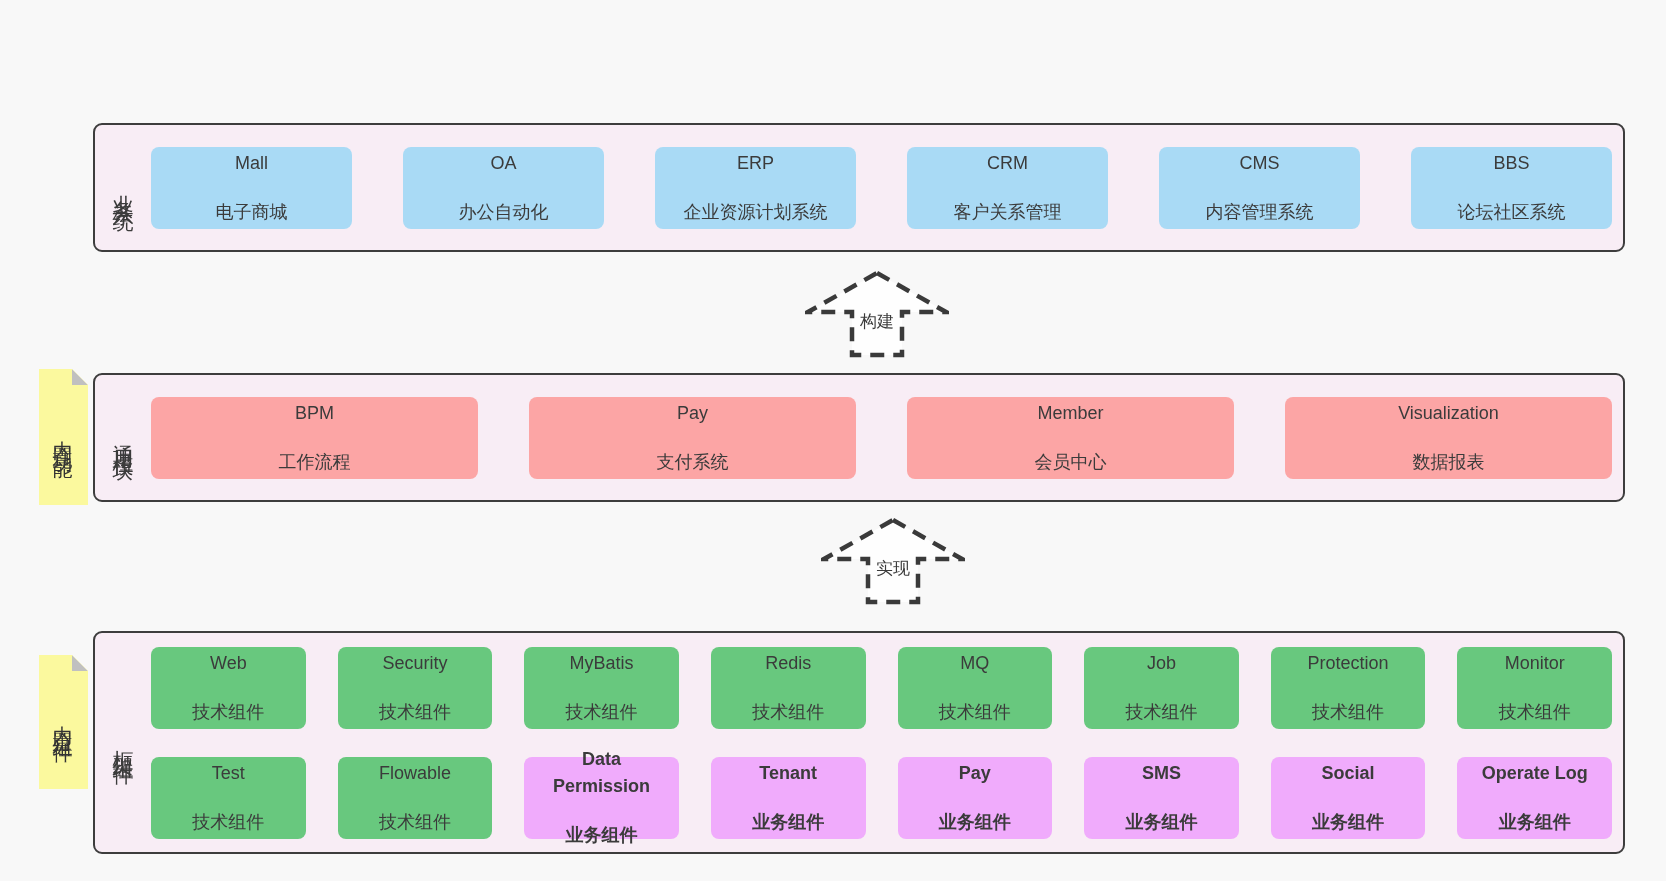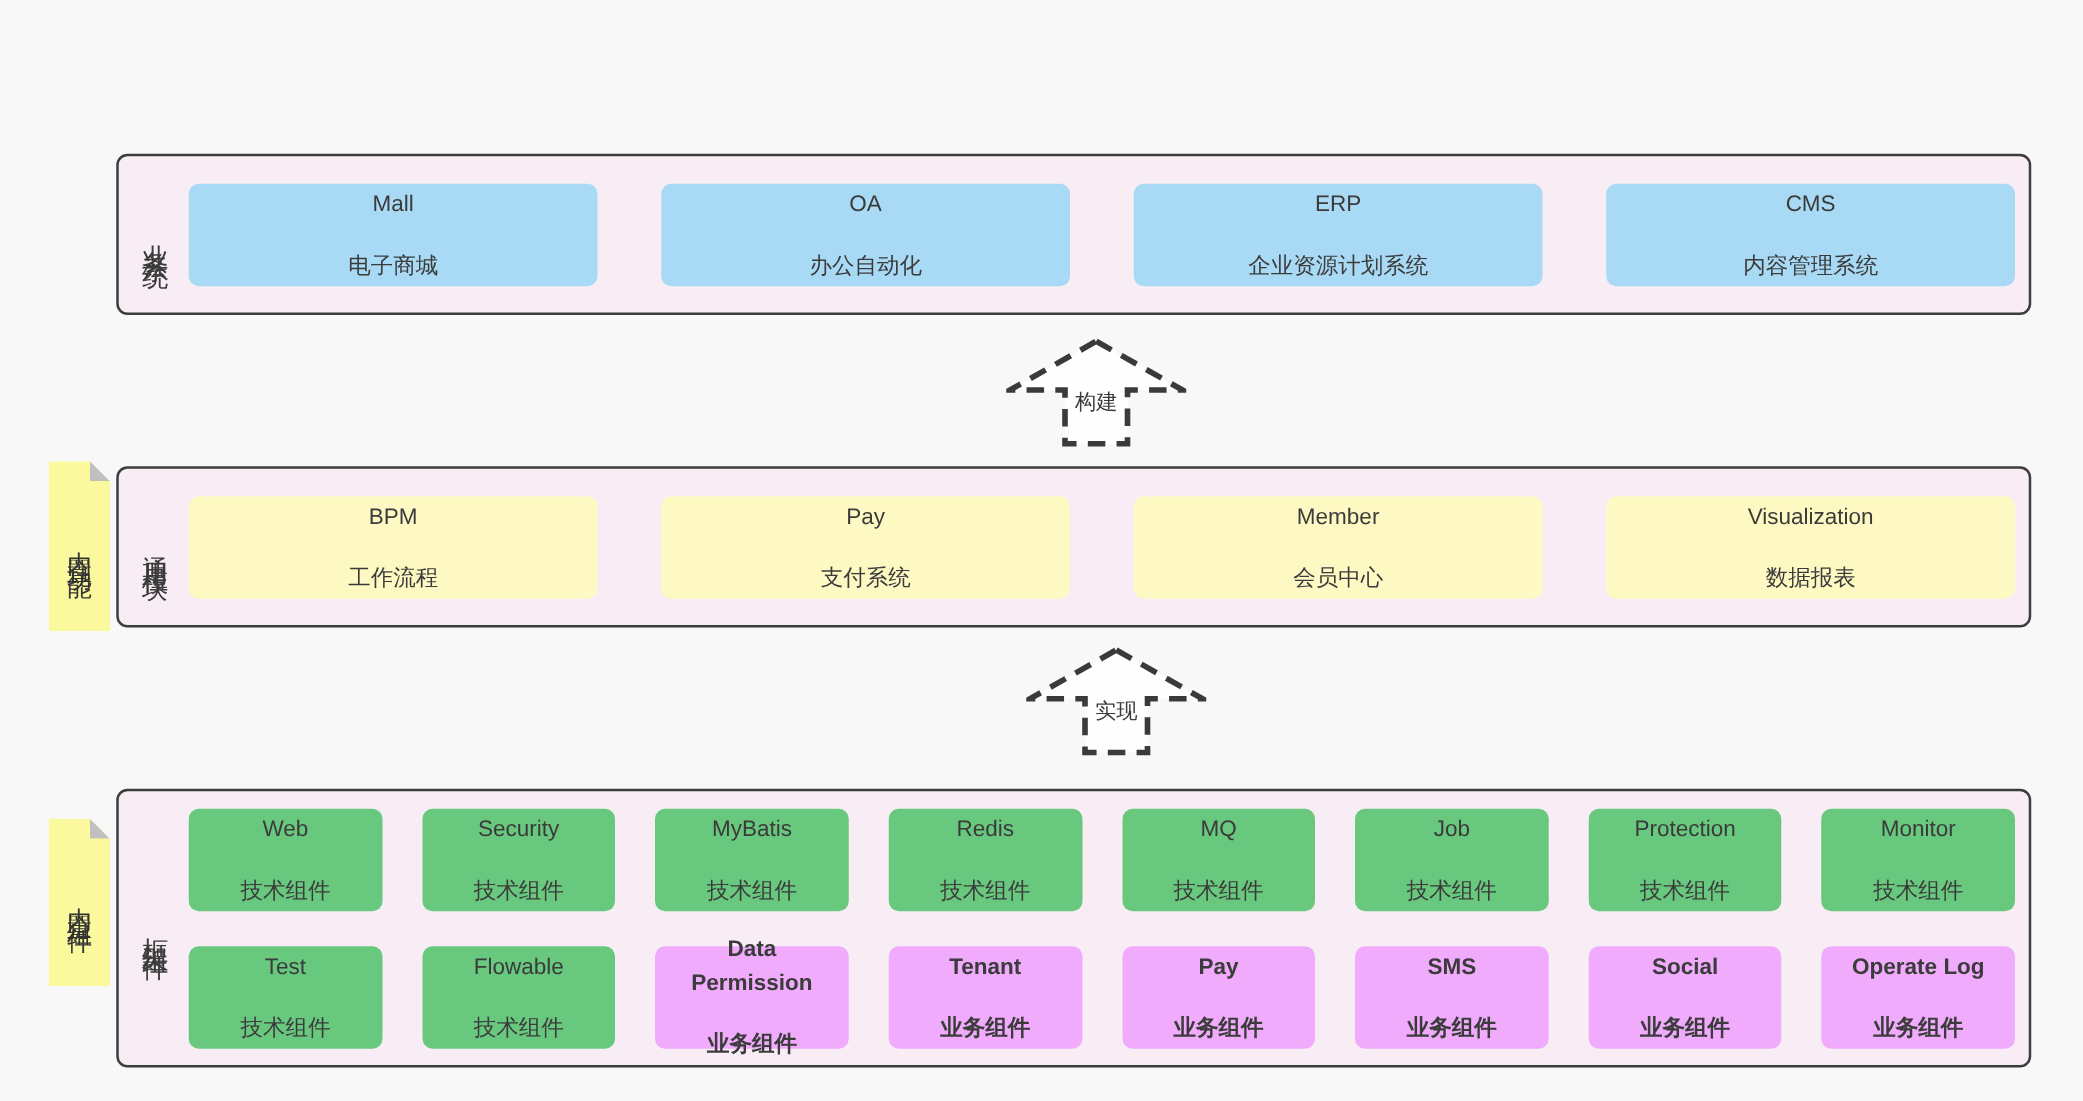--- a/index.html
+++ b/index.html
@@ -43,21 +43,21 @@
     border-radius:8px;
     display:flex;flex-direction:column;align-items:center;justify-content:center;
     text-align:center;
     font-size:18px;line-height:27px;
     padding:0 8px;box-sizing:border-box;gap:22px;
   }
   .box .en{display:block;max-width:136px;}
   .box .zh{display:block;text-align:center;}
   .blue{background:#a9daf5;}
   .red{background:#f16b6b;}
-  .pink{background:#fef9c3;}
+  .pink{background:#fca5a5;}
   .green{background:#68c87e;}
   .lightgreen{background:#f0abfc;font-weight:bold;}
   
   .sticky{
     position:absolute;left:39px;width:49px;
     background:#fbf99e;
     display:flex;align-items:center;justify-content:center;
     writing-mode:vertical-rl;text-orientation:upright;
     font-size:20px;letter-spacing:6px;color:#333;
     clip-path:polygon(0 0,calc(100% - 16px) 0,100% 16px,100% 100%,0 100%);
@@ -96,22 +96,30 @@
       </div>
       <div class="box blue">
         <span class="en">OA</span>
         <span class="zh">办公自动化</span>
       </div>
       <div class="box blue">
         <span class="en">ERP</span>
         <span class="zh">企业资源计划系统</span>
       </div>
       <div class="box blue">
+        <span class="en">CRM</span>
+        <span class="zh">客户关系管理</span>
+      </div>
+      <div class="box blue">
         <span class="en">CMS</span>
         <span class="zh">内容管理系统</span>
+      </div>
+      <div class="box blue">
+        <span class="en">BBS</span>
+        <span class="zh">论坛社区系统</span>
       </div>
     </div>
   </section>
 
   <div class="arrow arrow-build">
     <svg viewBox="0 0 144 88">
       <path d="M72 3 L141 42 L97 42 L97 85 L47 85 L47 42 L3 42 Z" fill="#fefefe" stroke="#3a3a3a" stroke-width="4.5" stroke-dasharray="14 9"></path>
     </svg>
     <span class="arrow-label">构建</span>
   </div>

